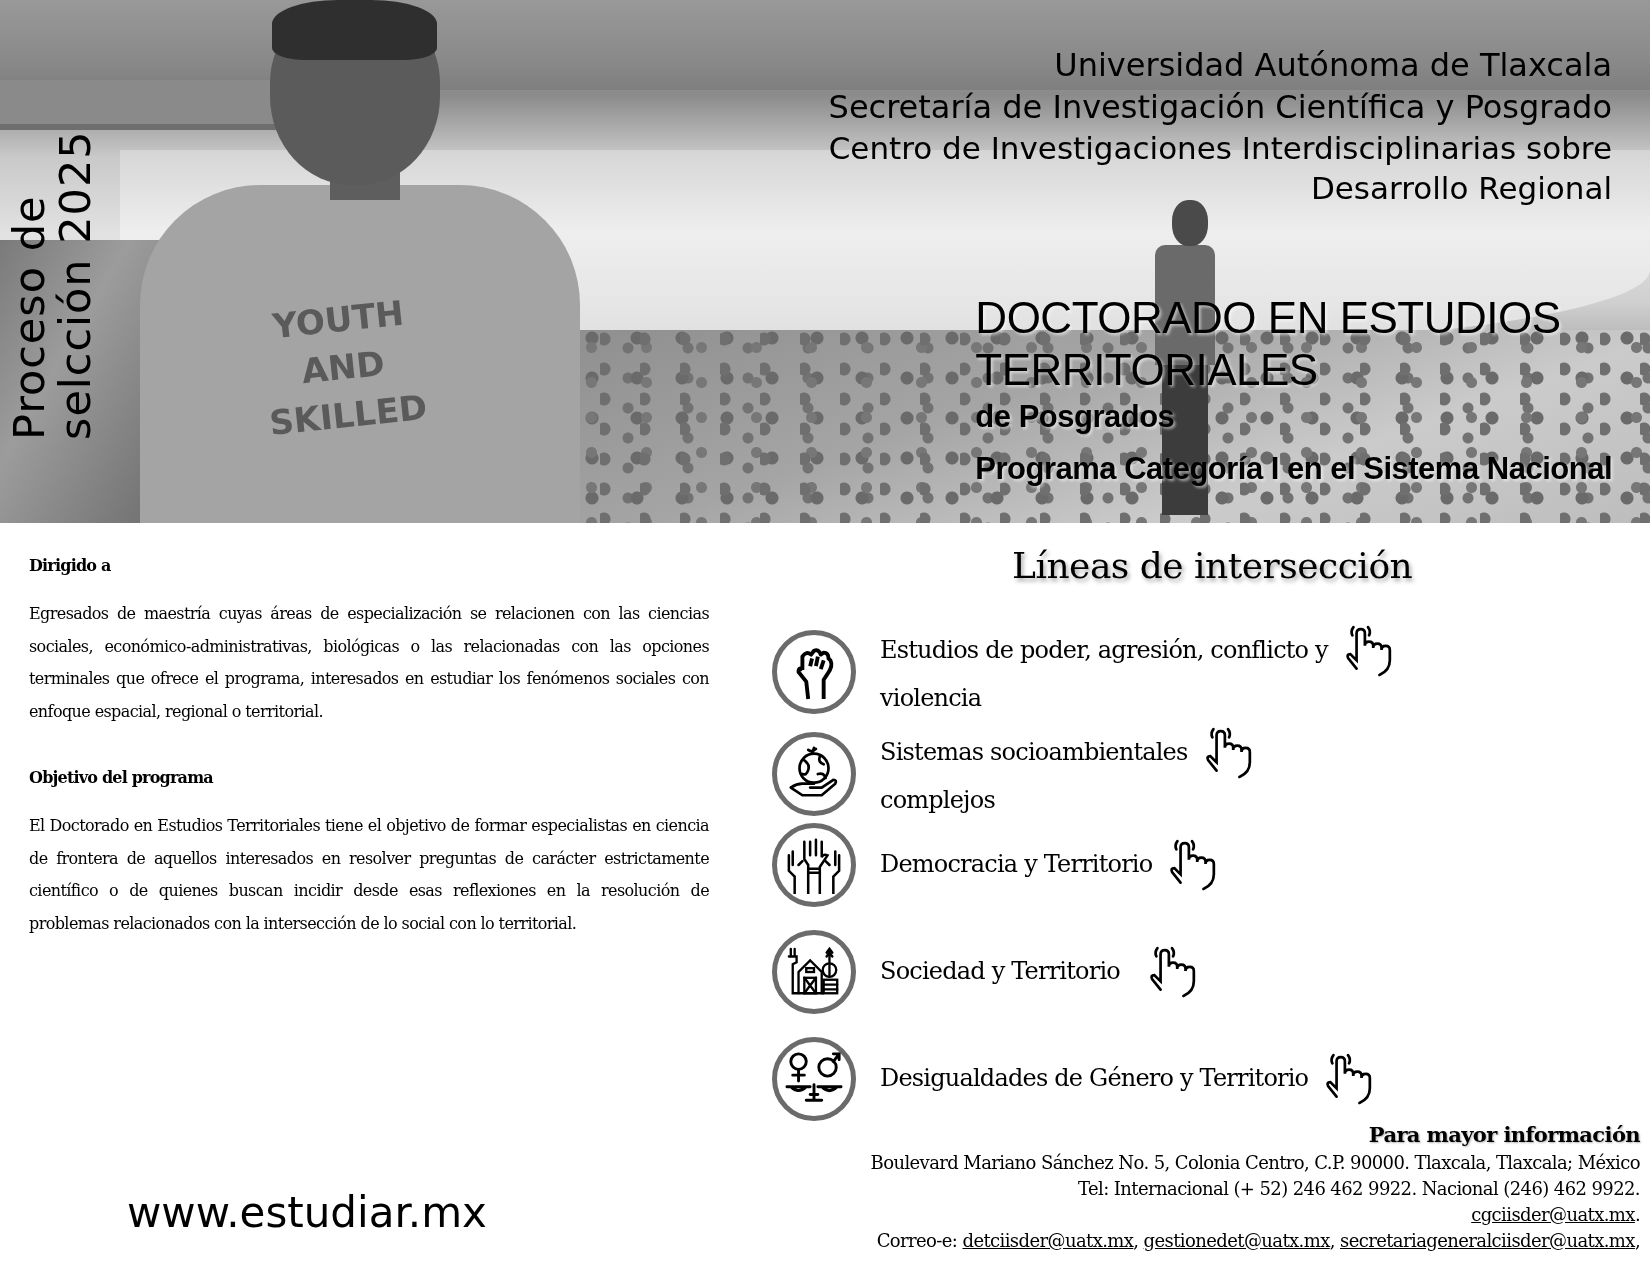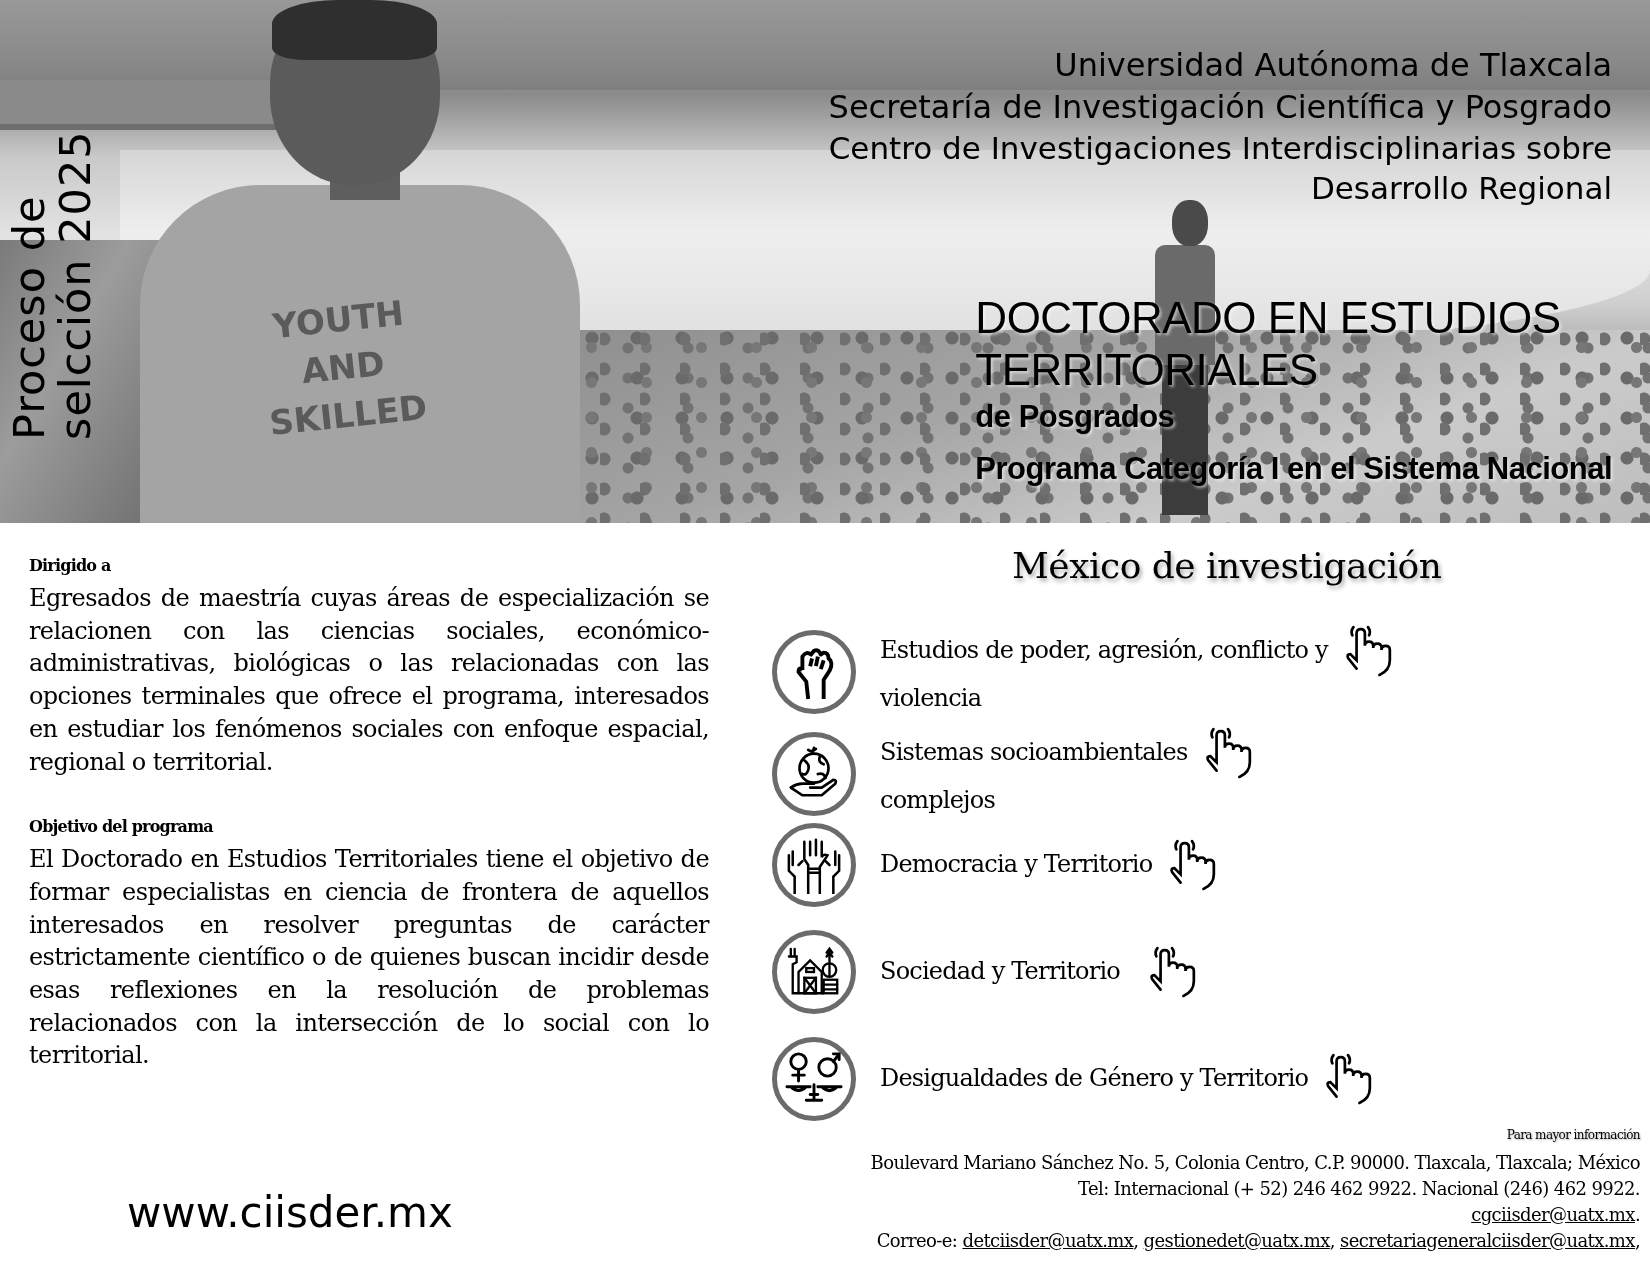--- a/index.html
+++ b/index.html
@@ -60,21 +60,21 @@
     position:absolute; right:38px; top:292px; 
     font-family: Liberation Sans, sans-serif; color:#000;
     text-shadow: 2px 2px 3px rgba(255,255,255,.55);
   }
   .program .title { font-size: 44px; line-height: 52px; font-weight: normal; letter-spacing:-0.5px; }
   .program .subtitle { font-size: 31px; line-height: 50px; font-weight: bold; margin-top: 2px; letter-spacing:-0.5px; }
 
   
   .left-col { position:absolute; left:29px; top:550px; width:680px; }
   .section-heading { font-family: "DejaVu Serif", serif; font-weight:bold; font-size: 16px; line-height: 32px; letter-spacing:-0.8px; }
-  .section-body { font-family: "DejaVu Serif", serif; font-size: 24px; line-height: 32.7px; text-align: justify; letter-spacing:-0.6px; }
+  .section-body { font-family: "DejaVu Serif", serif; font-size: 16px; line-height: 32.7px; text-align: justify; letter-spacing:-0.6px;margin-top:16px; }
   .gap { height: 33px; }
 
   .website {
     position:absolute; left:127px; top:1188px;
     font-family: "DejaVu Sans", sans-serif; font-size: 42px; letter-spacing: 0px; color:#000;
   }
 
   
   .lines-title {
     position:absolute; left:1012px; top:545px;
@@ -91,21 +91,21 @@
     margin-left: 24px; font-family: "DejaVu Serif", serif; font-size: 24px; line-height: 42px; color:#000; letter-spacing:-0.8px;
   }
   .hand-icon { display:inline-block; width:52px; height:52px; vertical-align: middle; margin-left: 14px; }
   .hand-icon svg { width:52px; height:52px; }
 
   
   .contact {
     position:absolute; right:10px; top:1120px; text-align:right;
     font-family: "DejaVu Serif", serif; font-size: 18px; line-height: 26px; color:#000; letter-spacing:-0.6px;
   }
-  .contact .more-info { font-weight:normal; font-size: 12px; line-height: 30px; text-shadow: 1px 1px 2px rgba(0,0,0,.3); }
+  .contact .more-info { font-weight:bold; font-size: 21px; line-height: 30px; text-shadow: 1px 1px 2px rgba(0,0,0,.3); }
   .contact a { color:#000; text-decoration: underline; }
 </style>
 </head>
 <body>
 
 <div class="hero">
   <div class="hills"></div>
   <div class="boat"></div>
   <div class="river"></div>
   <div class="vegetation"></div>
@@ -150,23 +150,23 @@
 </div>
 
 <div class="left-col">
   <div class="section-heading">Dirigido a</div>
   <div class="section-body">Egresados de maestría cuyas áreas de especialización se relacionen con las ciencias sociales, económico-administrativas, biológicas o las relacionadas con las opciones terminales que ofrece el programa, interesados en estudiar los fenómenos sociales con enfoque espacial, regional o territorial.</div>
   <div class="gap"></div>
   <div class="section-heading">Objetivo del programa</div>
   <div class="section-body">El Doctorado en Estudios Territoriales tiene el objetivo de formar especialistas en ciencia de frontera de aquellos interesados en resolver preguntas de carácter estrictamente científico o de quienes buscan incidir desde esas reflexiones en la resolución de problemas relacionados con la intersección de lo social con lo territorial.</div>
 </div>
 
-<div class="website">www.ciisder.mx</div>
-
-<div class="lines-title">México de investigación</div>
+<div class="website">www.estudiar.mx</div>
+
+<div class="lines-title">Líneas de intersección</div>
 
 <div class="line-item" style="top:625px">
   <div class="line-icon">
     <svg viewBox="0 0 60 60" fill="none" stroke="#000" stroke-width="4" stroke-linejoin="round">
       <path d="M18 28 L18 14 Q22 8 27 12 L30 8 Q35 6 37 12 L40 10 Q45 10 45 16 L47 18 Q50 24 44 32 L40 38 L40 58 M24 58 L22 40 L14 30 Q14 24 18 28"></path>
       <path d="M28 16 L26 24 M34 14 L32 24 M40 18 L37 27"></path>
     </svg>
   </div>
   <div class="line-label">
     <span>Estudios de poder, agresión, conflicto y</span><span class="hand-icon"><svg viewBox="0 0 50 50" fill="none" stroke="#000" stroke-width="2.6" stroke-linecap="round">

